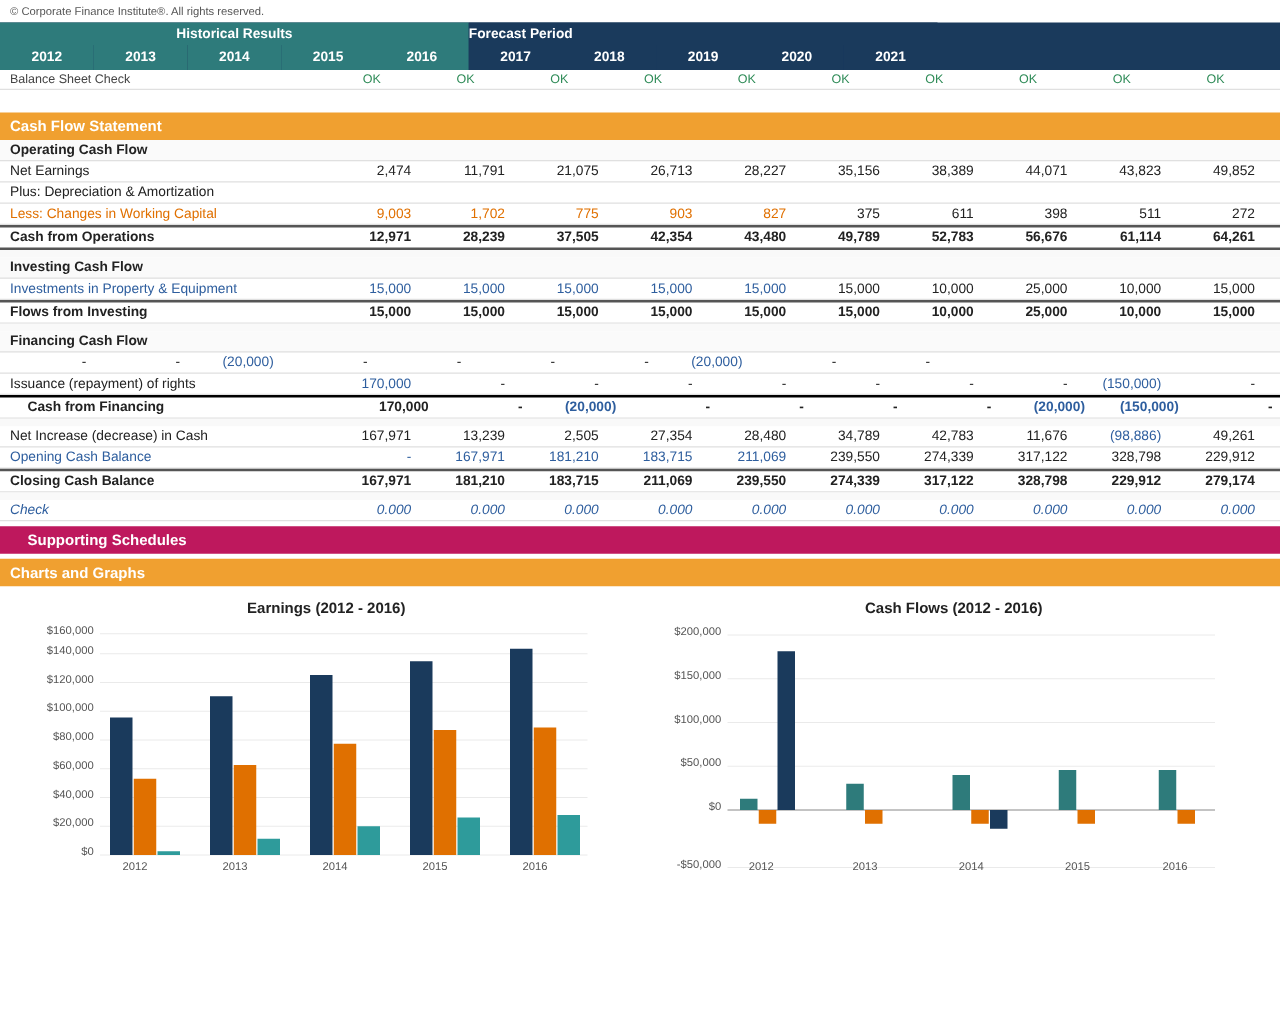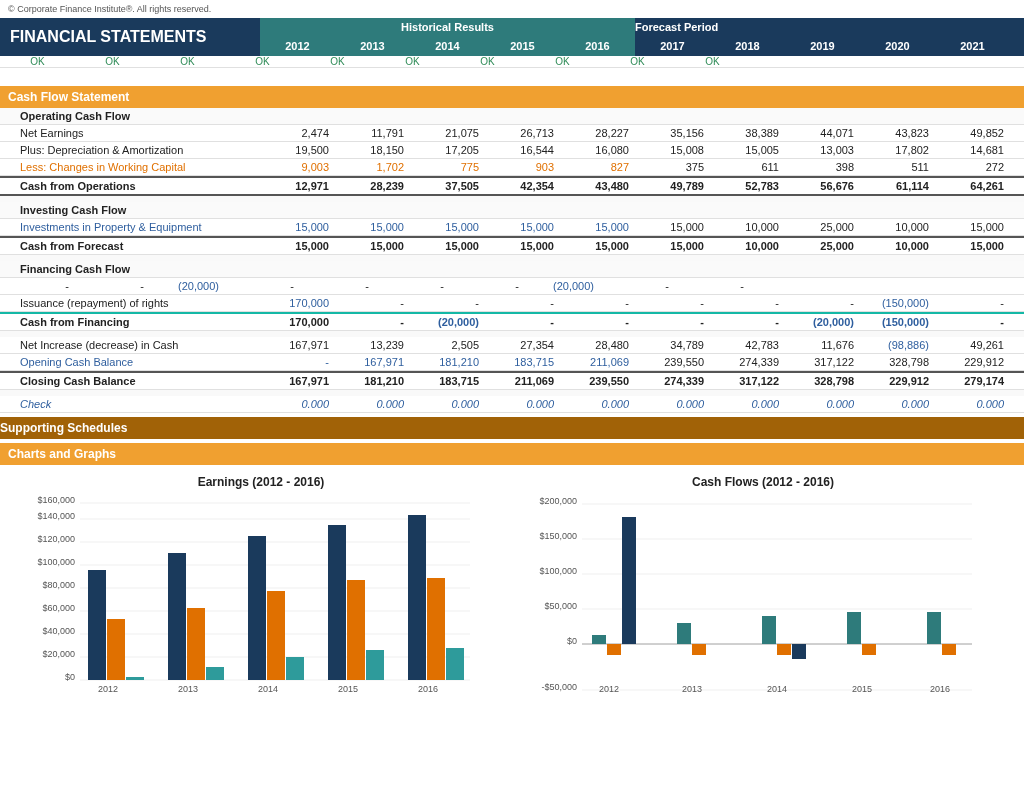--- a/index.html
+++ b/index.html
@@ -6,44 +6,43 @@
     body { font-family: Arial, sans-serif; font-size: 11px; background: #fff; color: #222; }
     .copyright { font-size: 9px; color: #555; padding: 4px 8px; background: #fff; }
     .header-row { display: flex; align-items: stretch; background: #1a3a5c; }
     .header-title { color: #fff; font-size: 16px; font-weight: bold; padding: 6px 10px; min-width: 260px; display: flex; align-items: center; }
     .header-hist { background: #2e7b7b; color: #fff; text-align: center; padding: 3px 0; font-size: 11px; font-weight: bold; }
     .header-forecast { background: #1a3a5c; color: #fff; text-align: left; padding: 3px 0; font-size: 11px; font-weight: bold; }
     .year-col { width: 75px; text-align: center; color: #fff; font-weight: bold; font-size: 11px; padding: 4px 0; }
     .year-col.hist { background: #2e7b7b; }
     .year-col.forecast { background: #1a3a5c; }
     .subrow { display: flex; align-items: center; border-bottom: 1px solid #e0e0e0; }
-    .label-col { min-width: 260px; padding: 2px 20px; }
+    .label-col { min-width: 260px; padding: 2px 8px; }
     .val-col { width: 75px; text-align: right; padding: 2px 6px; }
     .bold { font-weight: bold; }
     .italic { font-style: italic; }
     .section-header { background: #f0a030; color: #fff; font-weight: bold; padding: 4px 8px; font-size: 12px; margin-top: 18px; }
     .balance-check { display: flex; align-items: center; border-bottom: 1px solid #e0e0e0; background: #fff; }
     .balance-label { min-width: 260px; padding: 2px 8px; font-size: 10px; color: #444; }
     .balance-val { width: 75px; text-align: center; color: #2e8b57; font-size: 10px; }
     .chart-title { text-align: center; font-size: 12px; font-weight: bold; margin-bottom: 6px; color: #222; }
     .charts-row { display: flex; gap: 20px; padding: 0 10px; }
     .chart-container { flex: 1; }
     svg text { font-family: Arial, sans-serif; }
-    .supporting { background: #a16207; color: #fff; font-weight: bold; padding: 4px 0; font-size: 12px; margin-top: 4px; }
+    .supporting { background: #be185d; color: #fff; font-weight: bold; padding: 4px 22px; font-size: 12px; margin-top: 4px; }
     .charts-header { background: #f0a030; color: #fff; font-weight: bold; padding: 4px 8px; font-size: 12px; margin-top: 4px; }
     .divider { border-bottom: 2px solid #555; align-items: center; }
     .top-border { border-top: 2px solid #555; }
   </style>
 </head>
 <body>
 
 <div class="copyright">© Corporate Finance Institute®. All rights reserved.</div>
 
 <div class="header-row">
-  <div class="header-title">FINANCIAL STATEMENTS</div>
   <div style="flex:1; display:flex; flex-direction:column;">
     <div style="display:flex;">
       <div class="header-hist" style="width:375px;">Historical Results</div>
       <div class="header-forecast" style="width:375px;">Forecast Period</div>
     </div>
     <div style="display:flex;">
       <div class="year-col hist">2012</div>
       <div class="year-col hist">2013</div>
       <div class="year-col hist">2014</div>
       <div class="year-col hist">2015</div>
@@ -51,20 +50,21 @@
       <div class="year-col forecast">2017</div>
       <div class="year-col forecast">2018</div>
       <div class="year-col forecast">2019</div>
       <div class="year-col forecast">2020</div>
       <div class="year-col forecast">2021</div>
     </div>
   </div>
 </div>
 
 <div class="balance-check">
+  <div class="balance-label">Balance Sheet Check</div>
   <div class="balance-val" style="width:75px;">OK</div>
   <div class="balance-val" style="width:75px;">OK</div>
   <div class="balance-val" style="width:75px;">OK</div>
   <div class="balance-val" style="width:75px;">OK</div>
   <div class="balance-val" style="width:75px;">OK</div>
   <div class="balance-val" style="width:75px;">OK</div>
   <div class="balance-val" style="width:75px;">OK</div>
   <div class="balance-val" style="width:75px;">OK</div>
   <div class="balance-val" style="width:75px;">OK</div>
   <div class="balance-val" style="width:75px;">OK</div>
@@ -99,32 +99,20 @@
     <div class="val-col" style="width:75px;">35,156</div>
     <div class="val-col" style="width:75px;">38,389</div>
     <div class="val-col" style="width:75px;">44,071</div>
     <div class="val-col" style="width:75px;">43,823</div>
     <div class="val-col" style="width:75px;">49,852</div>
   </div>
 </div>
 
 <div class="subrow">
   <div class="label-col">Plus: Depreciation &amp; Amortization</div>
-  <div style="display:flex;">
-    <div class="val-col" style="width:75px;">19,500</div>
-    <div class="val-col" style="width:75px;">18,150</div>
-    <div class="val-col" style="width:75px;">17,205</div>
-    <div class="val-col" style="width:75px;">16,544</div>
-    <div class="val-col" style="width:75px;">16,080</div>
-    <div class="val-col" style="width:75px;">15,008</div>
-    <div class="val-col" style="width:75px;">15,005</div>
-    <div class="val-col" style="width:75px;">13,003</div>
-    <div class="val-col" style="width:75px;">17,802</div>
-    <div class="val-col" style="width:75px;">14,681</div>
-  </div>
 </div>
 
 <div class="subrow">
   <div class="label-col" style="color:#e07000;">Less: Changes in Working Capital</div>
   <div style="display:flex;">
     <div class="val-col" style="width:75px; color:#e07000;">9,003</div>
     <div class="val-col" style="width:75px; color:#e07000;">1,702</div>
     <div class="val-col" style="width:75px; color:#e07000;">775</div>
     <div class="val-col" style="width:75px; color:#e07000;">903</div>
     <div class="val-col" style="width:75px; color:#e07000;">827</div>
@@ -169,21 +157,21 @@
     <div class="val-col" style="width:75px; color:#2e5e9e;">15,000</div>
     <div class="val-col" style="width:75px;">15,000</div>
     <div class="val-col" style="width:75px;">10,000</div>
     <div class="val-col" style="width:75px;">25,000</div>
     <div class="val-col" style="width:75px;">10,000</div>
     <div class="val-col" style="width:75px;">15,000</div>
   </div>
 </div>
 
 <div class="subrow" style="font-weight:bold; border-top:2px solid #555;">
-  <div class="label-col bold">Cash from Forecast</div>
+  <div class="label-col bold">Flows from Investing</div>
   <div style="display:flex;">
     <div class="val-col bold" style="width:75px;">15,000</div>
     <div class="val-col bold" style="width:75px;">15,000</div>
     <div class="val-col bold" style="width:75px;">15,000</div>
     <div class="val-col bold" style="width:75px;">15,000</div>
     <div class="val-col bold" style="width:75px;">15,000</div>
     <div class="val-col bold" style="width:75px;">15,000</div>
     <div class="val-col bold" style="width:75px;">10,000</div>
     <div class="val-col bold" style="width:75px;">25,000</div>
     <div class="val-col bold" style="width:75px;">10,000</div>
@@ -222,21 +210,21 @@
     <div class="val-col" style="width:75px;">-</div>
     <div class="val-col" style="width:75px;">-</div>
     <div class="val-col" style="width:75px;">-</div>
     <div class="val-col" style="width:75px;">-</div>
     <div class="val-col" style="width:75px;">-</div>
     <div class="val-col" style="width:75px; color:#2e5e9e;">(150,000)</div>
     <div class="val-col" style="width:75px;">-</div>
   </div>
 </div>
 
-<div class="subrow" style="font-weight:bold; border-top:2px solid #14b8a6;">
+<div class="subrow" style="font-weight:bold; border-top:2px solid #000000;justify-content:flex-end;">
   <div class="label-col bold">Cash from Financing</div>
   <div style="display:flex;">
     <div class="val-col bold" style="width:75px;">170,000</div>
     <div class="val-col bold" style="width:75px;">-</div>
     <div class="val-col bold" style="width:75px; color:#2e5e9e;">(20,000)</div>
     <div class="val-col bold" style="width:75px;">-</div>
     <div class="val-col bold" style="width:75px;">-</div>
     <div class="val-col bold" style="width:75px;">-</div>
     <div class="val-col bold" style="width:75px;">-</div>
     <div class="val-col bold" style="width:75px; color:#2e5e9e;">(20,000)</div>

